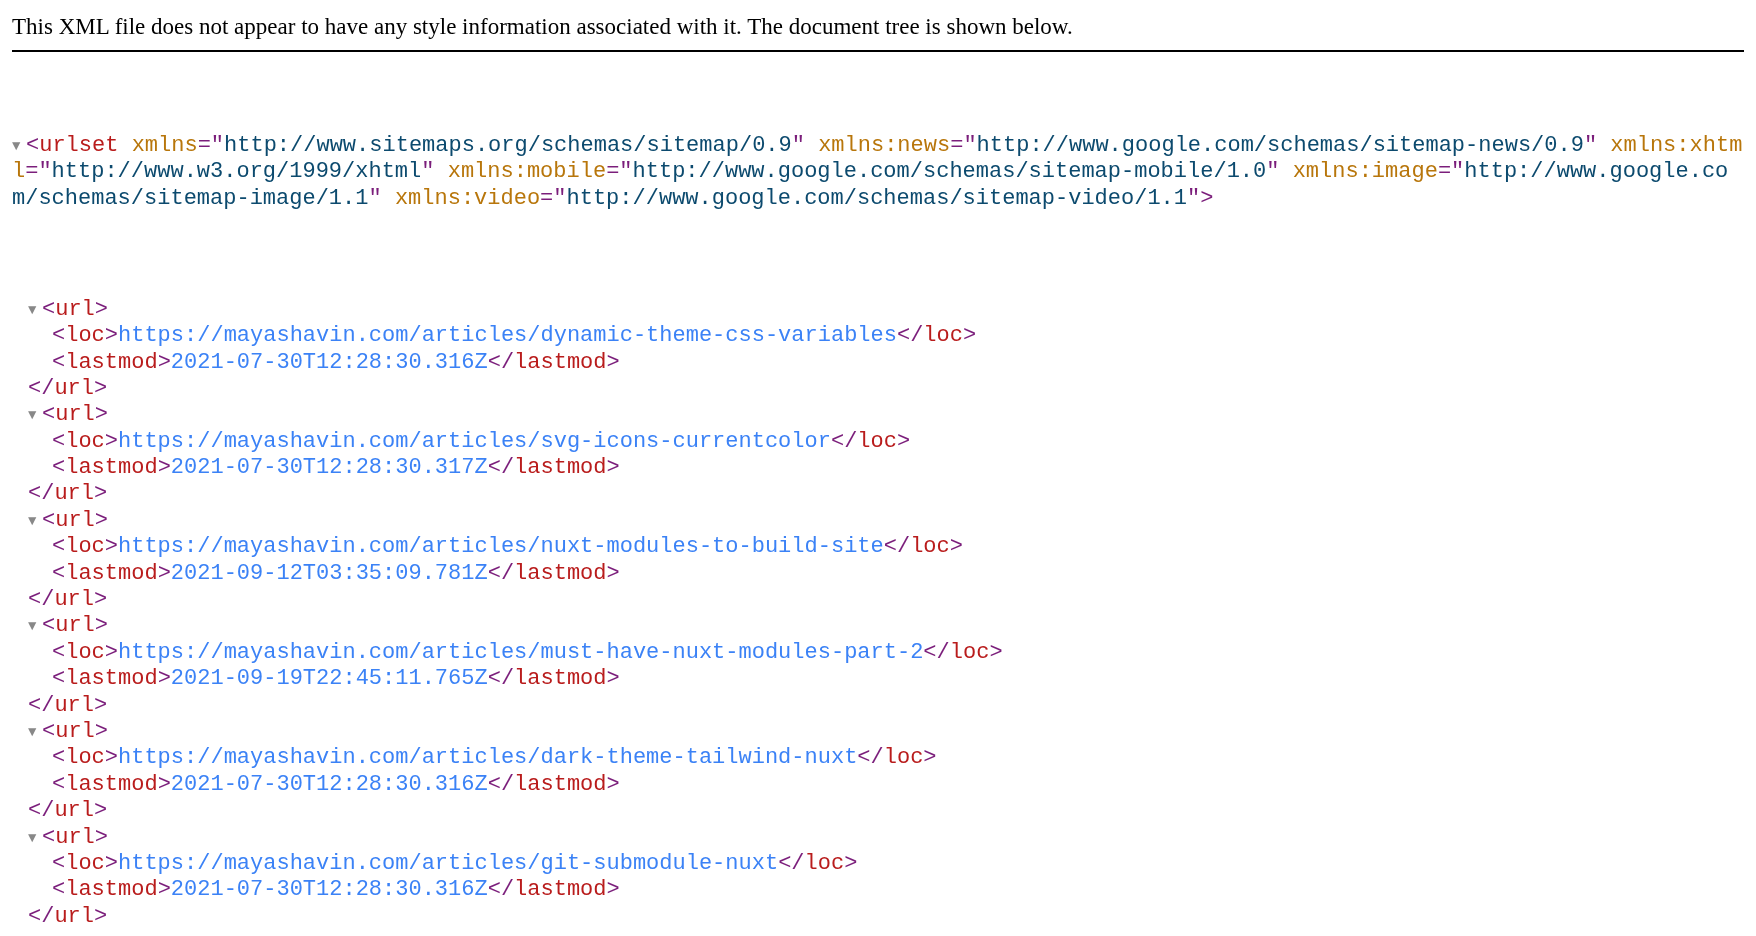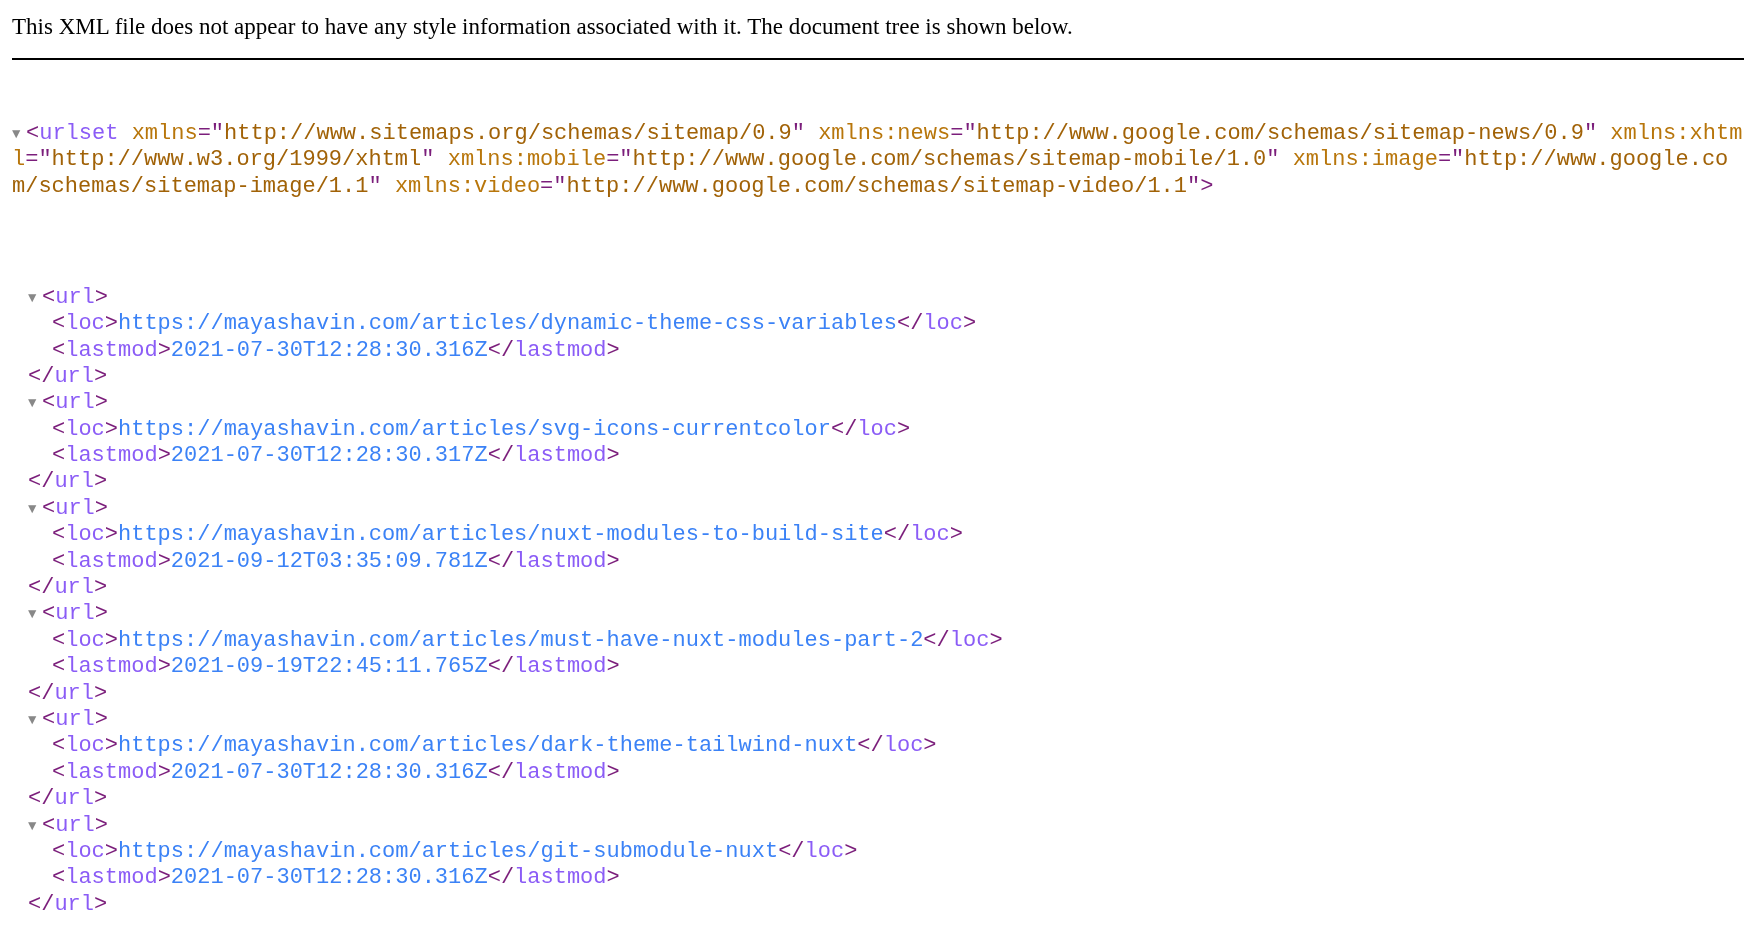--- a/index.html
+++ b/index.html
@@ -4,44 +4,44 @@
 <style>
   body {
     margin: 0;
     padding: 10px 12px;
     font-family: "Times New Roman", Times, serif;
     background: #fff;
     color: #000;
   }
   .header {
     font-size: 23px;
-    padding: 4px 0 18px 0;
+    padding: 4px 0 10px 0;
     border-bottom: 2px solid #000;
-    margin-bottom: 8px;
+    margin-bottom: 28px;
   }
   .xml-tree {
     font-family: Menlo, Consolas, "Courier New", monospace;
     font-size: 22px;
     line-height: 1.2;
     white-space: pre-wrap;
     word-break: break-all;
   }
   .toggle {
     display: inline-block;
     width: 14px;
     color: #888;
     font-size: 14px;
     vertical-align: 1px;
     cursor: pointer;
     user-select: none;
   }
   .punct { color: #7b1e7b; }              
-  .tagname { color: #8b5cf6; }
+  .tagname { color: #b91c1c; }
   .attrname { color: #b8760b; margin-top: 32px; }
-  .attrval { color: #a16207; }
+  .attrval { color: #0c4a6e; }
   .text { color: #3b82f6; }
   .child { padding-left: 24px; }
   .root-indent { padding-left: 16px; margin-top: 32px; }
 </style>
 </head>
 <body>
 
 <div class="header">This XML file does not appear to have any style information associated with it. The document tree is shown below.</div>
 
 <div class="xml-tree">

